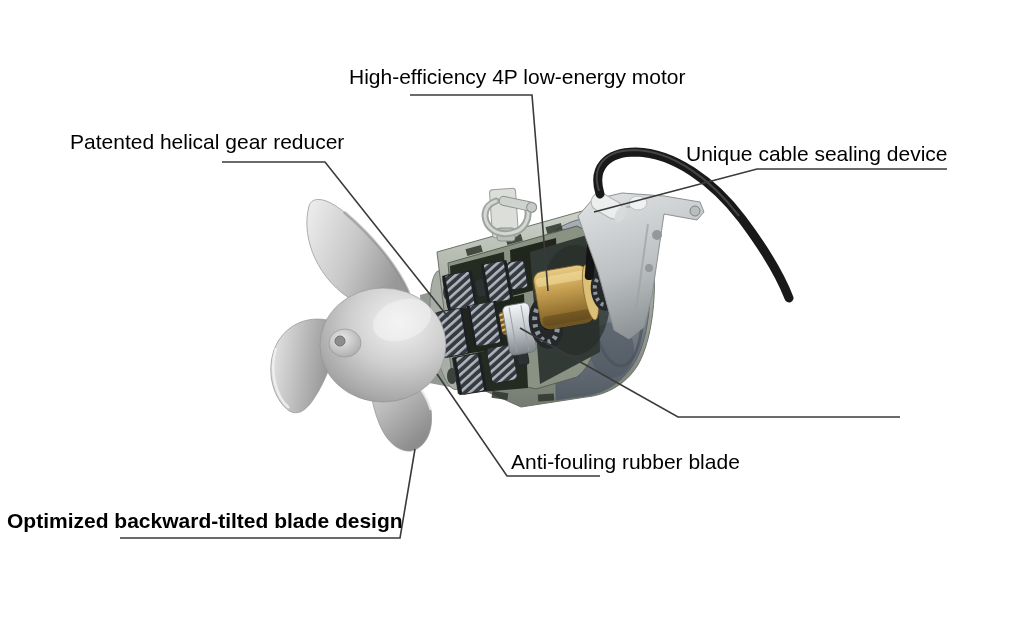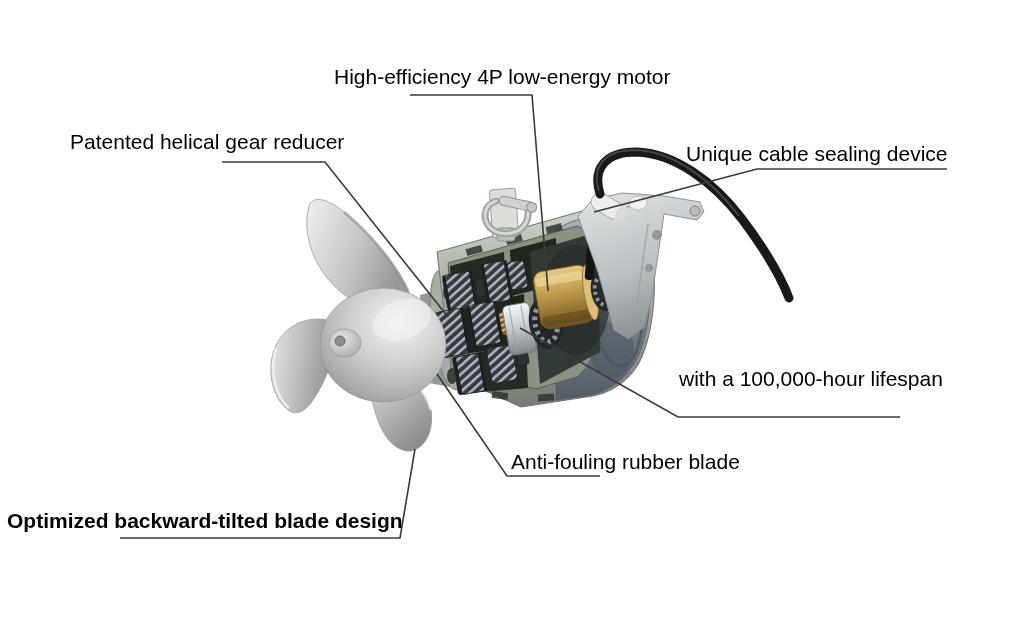--- a/index.html
+++ b/index.html
@@ -223,21 +223,20 @@
     <polyline points="410,95 532,95 548,291"></polyline>
     <polyline points="222,162 325,162 448,317"></polyline>
     <polyline points="947,169 757,169 594,212"></polyline>
     <polyline points="520,328 678,417 900,417"></polyline>
     <polyline points="437,374 507,476 600,476"></polyline>
     <polyline points="415,449 400,538 120,538"></polyline>
   </g>
 </svg>
 
 <div class="stage">
-  <div class="label" style="left:334px;top:64px;">High-efficiency 4P low-energy motor</div>
+  <div class="label" style="left:349px;top:64px;">High-efficiency 4P low-energy motor</div>
   <div class="label" style="left:70px;top:129px;">Patented helical gear reducer</div>
   <div class="label" style="left:686px;top:141px;">Unique cable sealing device</div>
   <div class="label" style="left:679px;top:366px;">
-    <div>with a 100,000-hour lifespan</div>
   </div>
   <div class="label" style="left:511px;top:449px;">Anti-fouling rubber blade</div>
   <div class="label" style="left:7px;top:508px;font-weight:bold;">Optimized backward-tilted blade design</div>
 </div>
 
 </body></html>

